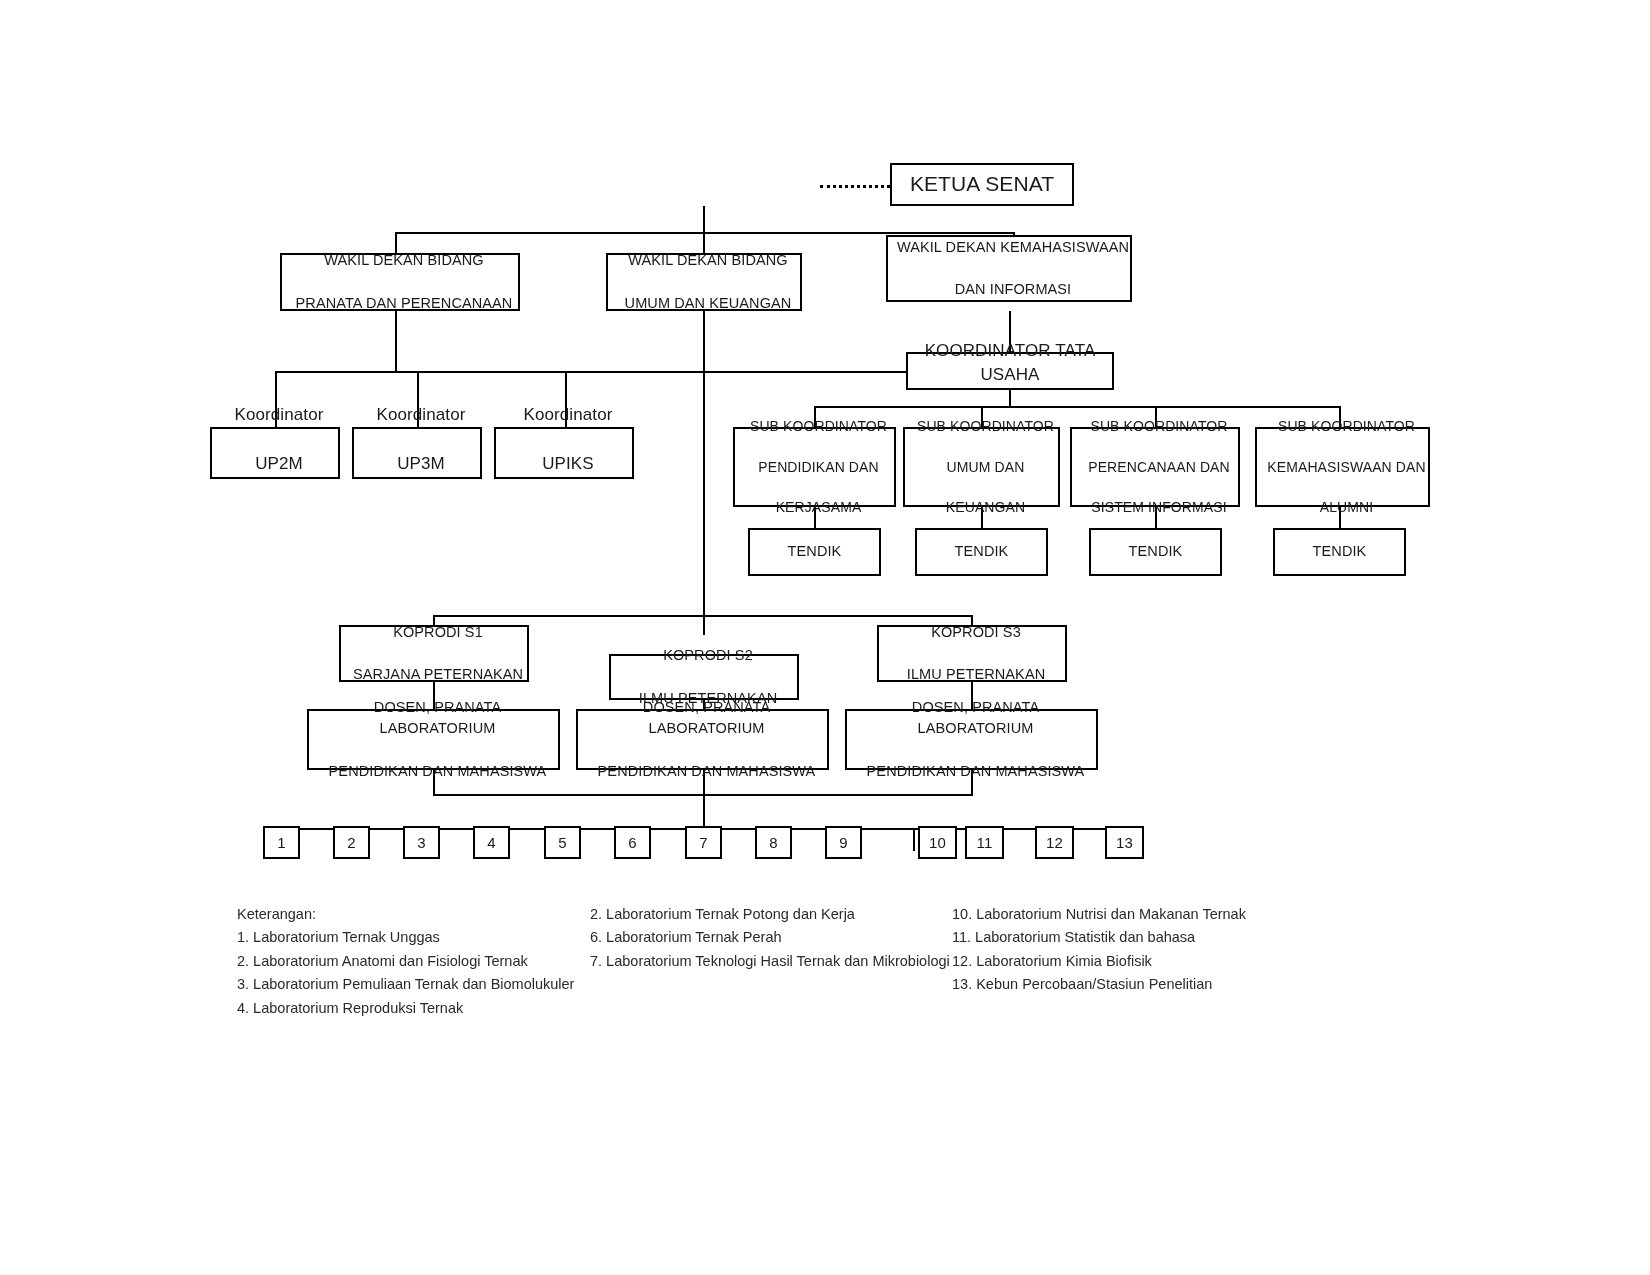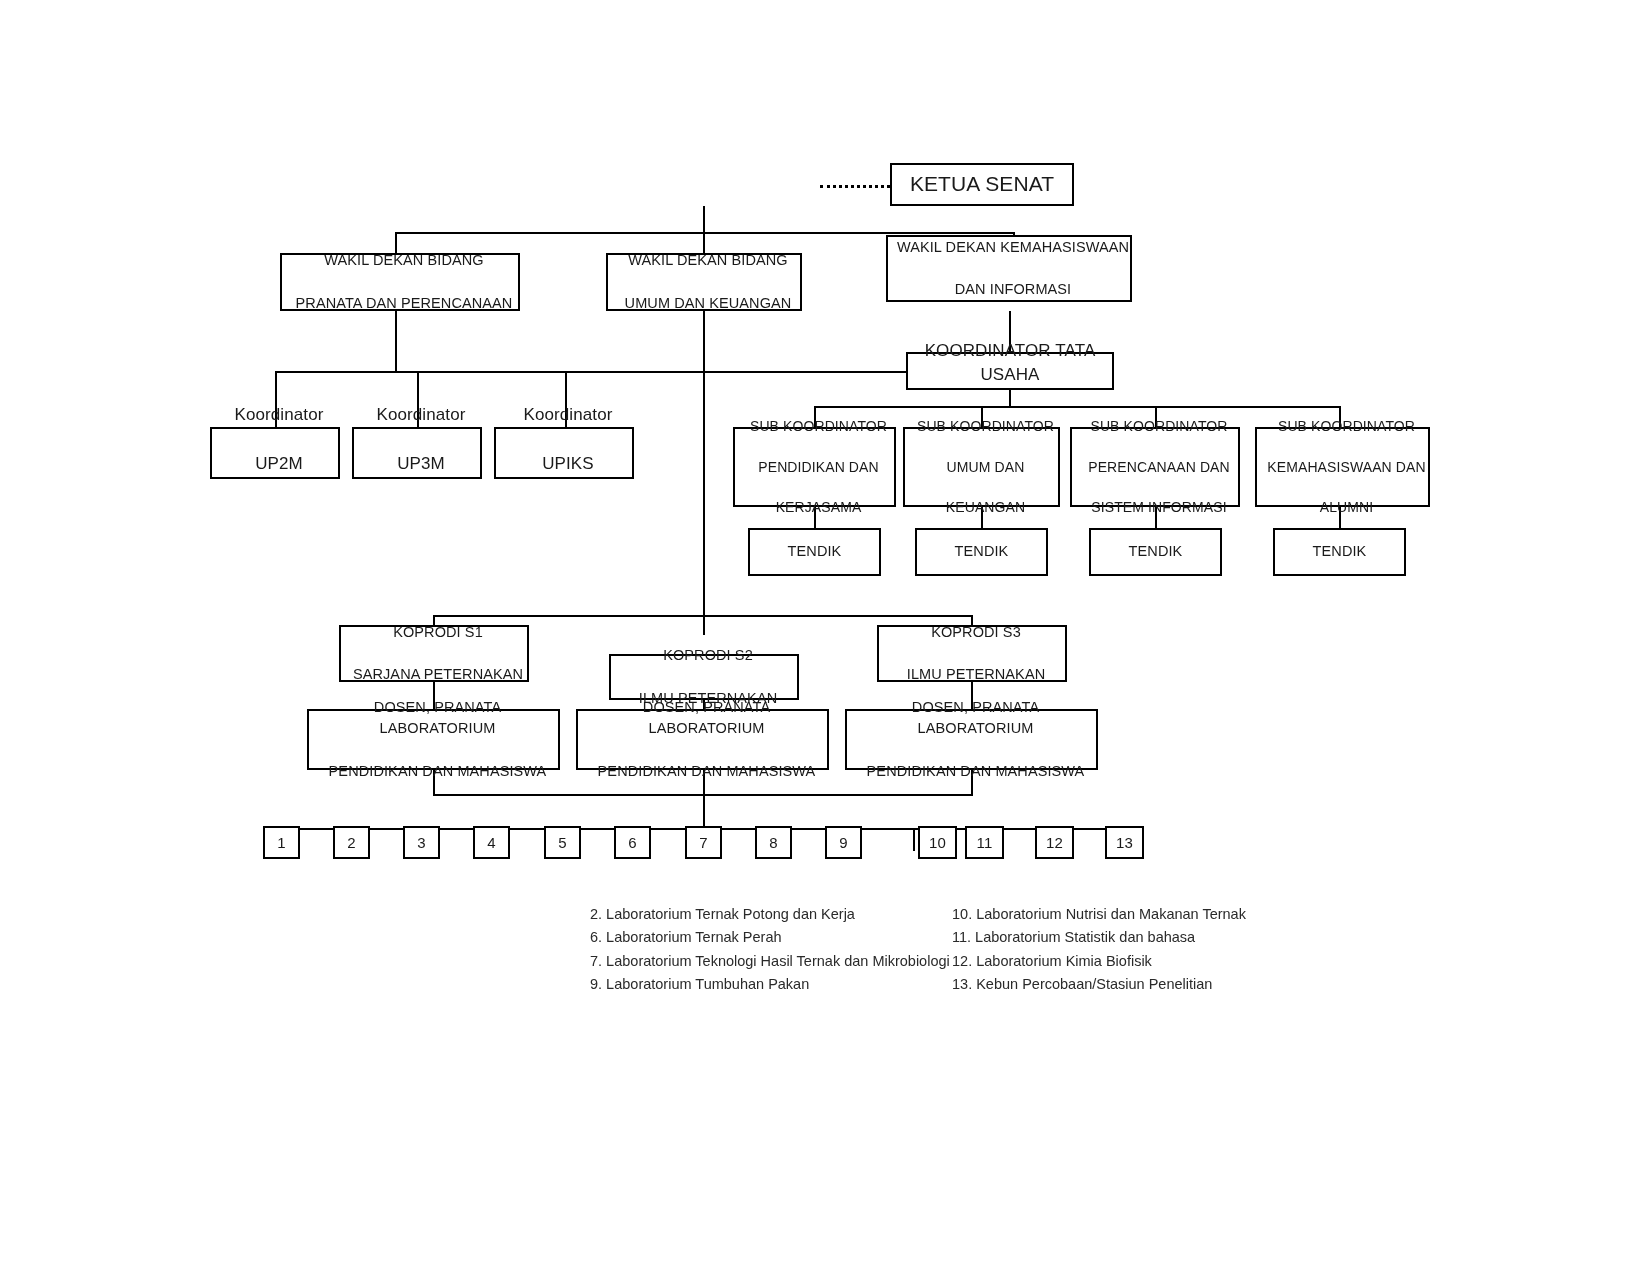--- a/index.html
+++ b/index.html
@@ -277,26 +277,32 @@
   <div class="box t-num" style="left:965px;top:826px;width:39px;height:33px;">
       <span>11</span>
     </div>
   <div class="box t-num" style="left:1035px;top:826px;width:39px;height:33px;">
       <span>12</span>
     </div>
   <div class="box t-num" style="left:1105px;top:826px;width:39px;height:33px;">
       <span>13</span>
     </div>
 
+  <div class="legend" style="left:237px;top:903px;">
+    <div class="row legend-title">Keterangan:</div>
+    <div class="row">1. Laboratorium Ternak Unggas</div>
+    <div class="row">2. Laboratorium Anatomi dan Fisiologi Ternak</div>
+    <div class="row">3. Laboratorium Pemuliaan Ternak dan Biomolukuler</div>
+    <div class="row">4. Laboratorium Reproduksi Ternak</div>
+  </div>
 
   <div class="legend" style="left:590px;top:903px;">
     <div class="row">2. Laboratorium Ternak Potong dan Kerja</div>
     <div class="row">6. Laboratorium Ternak Perah</div>
     <div class="row">7. Laboratorium Teknologi Hasil Ternak dan Mikrobiologi</div>
-    <div class="row">9. Laboratorium Tumbuhan Pakan</div>
   </div>
 
   <div class="legend" style="left:952px;top:903px;">
     <div class="row">10. Laboratorium Nutrisi dan Makanan Ternak</div>
     <div class="row">11. Laboratorium Statistik dan bahasa</div>
     <div class="row">12. Laboratorium Kimia Biofisik</div>
     <div class="row">13. Kebun Percobaan/Stasiun Penelitian</div>
   </div>
 
 </div>

